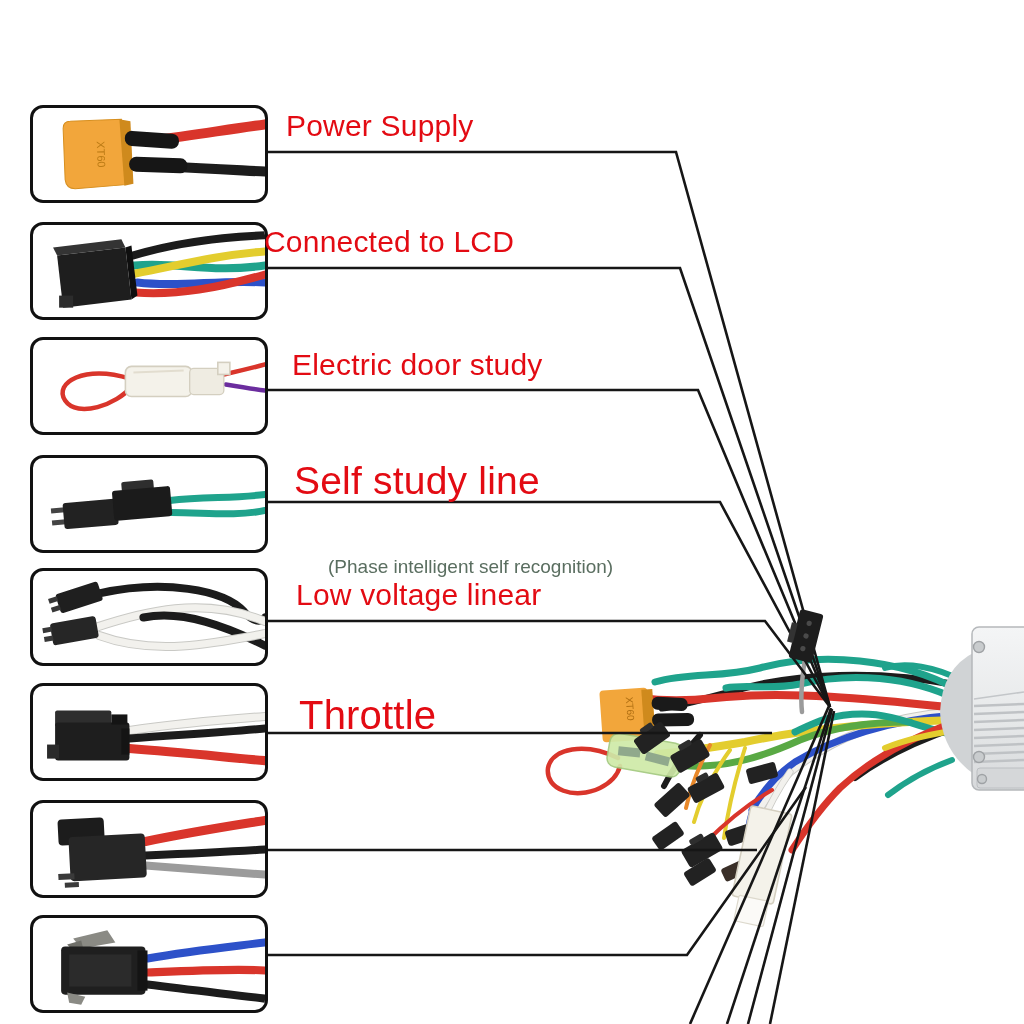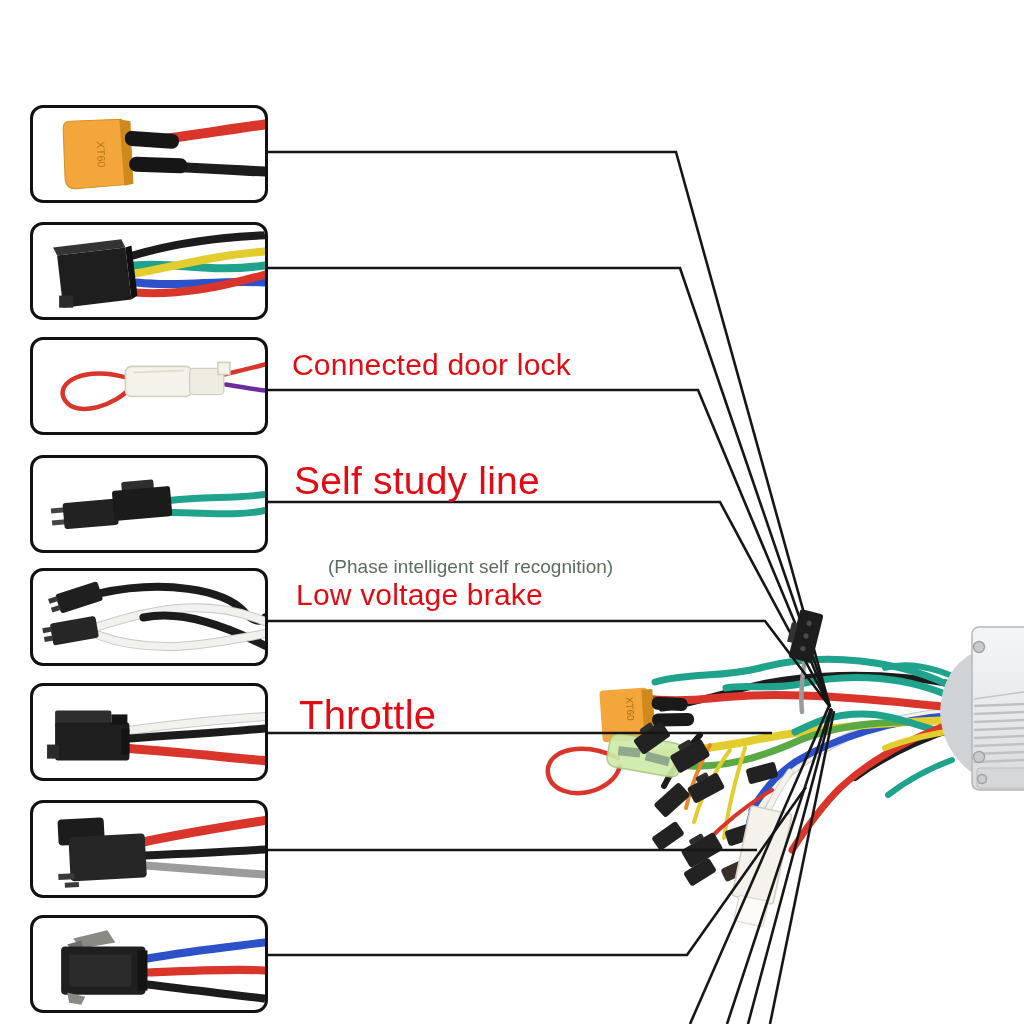--- a/index.html
+++ b/index.html
@@ -281,19 +281,21 @@
       <path class="wire wk" stroke-width="8" d="M114 66 C 160 72, 200 76, 231 80"></path>
       <polygon points="40,20 74,12 82,24 48,30" fill="#8a8a84"></polygon>
       <polygon points="34,26 48,22 50,30 40,32" fill="#6f6f69"></polygon>
       <rect x="28" y="28" width="84" height="48" rx="4" fill="#1f1f1f"></rect>
       <rect x="36" y="36" width="62" height="32" fill="#2b2b2b"></rect>
       <rect x="104" y="32" width="10" height="40" class="ck3"></rect>
       <polygon points="34,74 52,78 48,86 36,84" fill="#8a8a84"></polygon>
     </svg>
   </div>
 
-  <div class="lbl" style="left:292px;top:349px;font-size:30px">Connected door lock</div>
+  <div class="lbl" style="left:286px;top:110px;font-size:30px">Power Supply</div>
+  <div class="lbl" style="left:264px;top:226px;font-size:30px">Connected to LCD</div>
+  <div class="lbl" style="left:292px;top:349px;font-size:30px">Electric door study</div>
   <div class="lbl" style="left:294px;top:461px;font-size:39px">Self study line</div>
   <div class="sub" style="left:328px;top:512px;font-size:19px">(Phase intelligent self recognition)</div>
-  <div class="lbl" style="left:296px;top:579px;font-size:30px">Low voltage brake</div>
+  <div class="lbl" style="left:296px;top:579px;font-size:30px">Low voltage linear</div>
   <div class="lbl" style="left:299px;top:694px;font-size:40px">Throttle</div>
 
 </div>
 
 </body></html>

